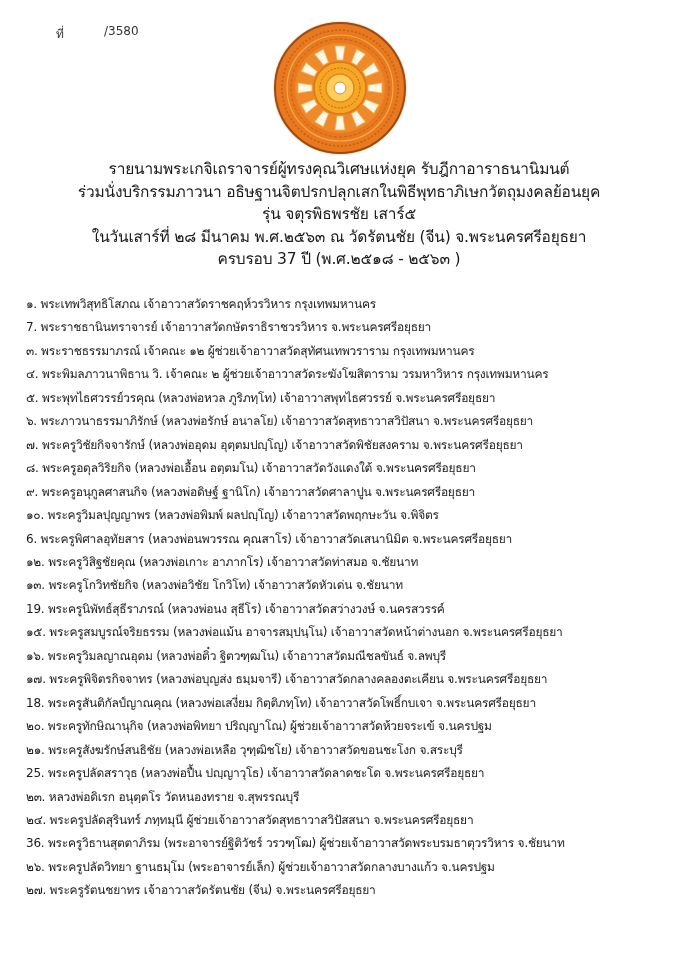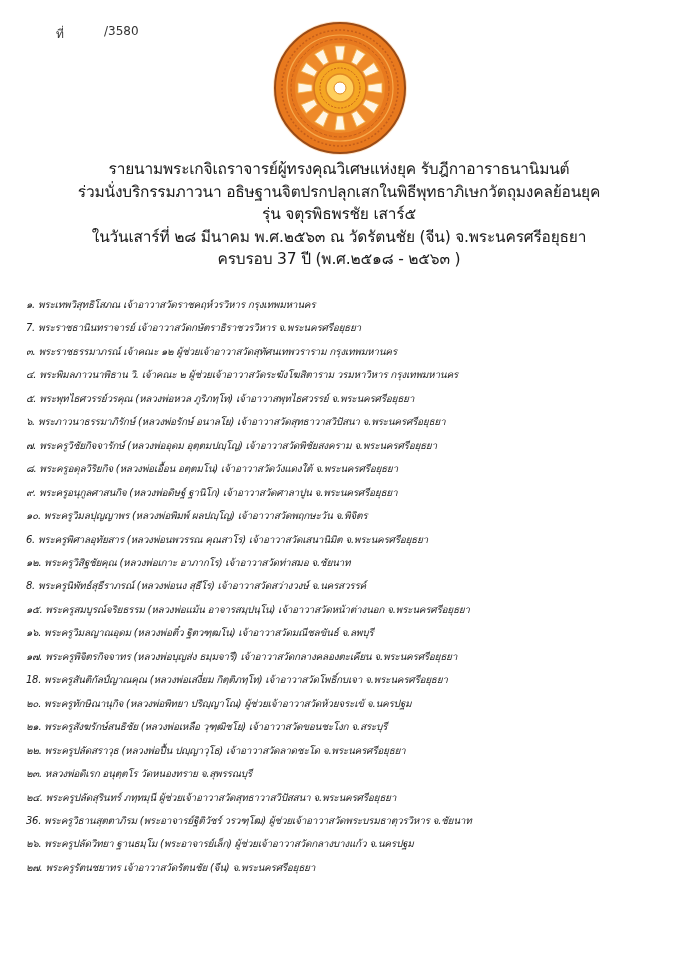--- a/index.html
+++ b/index.html
@@ -7,21 +7,21 @@
     width: 678px; height: 960px; background: #ffffff; position: relative; overflow: hidden;
     font-family: "DejaVu Sans", "Liberation Sans", sans-serif; color: #1a1a1a;
   }
   .doc-no { position: absolute; top: 24px; left: 56px; font-size: 12px; color: #333; }
   .doc-no .label { position: absolute; left: 0; top: 0; }
   .doc-no .num { position: absolute; left: 48px; top: 0; width: 80px; }
   .emblem { position: absolute; left: 272px; top: 20px; width: 136px; height: 136px; }
   .header { position: absolute; top: 158px; left: 0; width: 678px; text-align: center; }
   .header .line { font-weight: normal; font-size: 15.5px; line-height: 22.5px; white-space: nowrap; letter-spacing: -0.2px; }
   .list { position: absolute; top: 293px; left: 26px; right: 6px; }
-  .list .item { font-size: 10px; line-height: 23.45px; white-space: nowrap; letter-spacing: -0.25px; overflow: hidden; font-style: italic; }
+  .list .item { font-size: 12px; line-height: 23.45px; white-space: nowrap; letter-spacing: -0.25px; overflow: hidden; }
 </style>
 </head>
 <body>
 
 <div class="doc-no">
   <span class="label">ที่</span>
   <span class="num">/3580</span>
 </div>
 
 <svg class="emblem" viewBox="0 0 136 136">
@@ -89,26 +89,27 @@
   <div class="item">๓. พระราชธรรมาภรณ์ เจ้าคณะ ๑๒ ผู้ช่วยเจ้าอาวาสวัดสุทัศนเทพวราราม กรุงเทพมหานคร</div>
   <div class="item">๔. พระพิมลภาวนาพิธาน วิ. เจ้าคณะ ๒ ผู้ช่วยเจ้าอาวาสวัดระฆังโฆสิตาราม วรมหาวิหาร กรุงเทพมหานคร</div>
   <div class="item">๕. พระพุทไธศวรรย์วรคุณ (หลวงพ่อหวล ภูริภทฺโท) เจ้าอาวาสพุทไธศวรรย์ จ.พระนครศรีอยุธยา</div>
   <div class="item">๖. พระภาวนาธรรมาภิรักษ์ (หลวงพ่อรักษ์ อนาลโย) เจ้าอาวาสวัดสุทธาวาสวิปัสนา จ.พระนครศรีอยุธยา</div>
   <div class="item">๗. พระครูวิชัยกิจจารักษ์ (หลวงพ่ออุดม อุตฺตมปญฺโญ) เจ้าอาวาสวัดพิชัยสงคราม จ.พระนครศรีอยุธยา</div>
   <div class="item">๘. พระครูอดุลวิริยกิจ (หลวงพ่อเอื้อน อตฺตมโน) เจ้าอาวาสวัดวังแดงใต้ จ.พระนครศรีอยุธยา</div>
   <div class="item">๙. พระครูอนุกูลศาสนกิจ (หลวงพ่อดิษฐ์ ฐานิโก) เจ้าอาวาสวัดศาลาปูน จ.พระนครศรีอยุธยา</div>
   <div class="item">๑๐. พระครูวิมลปุญญาพร (หลวงพ่อพิมพ์ ผลปญฺโญ) เจ้าอาวาสวัดพฤกษะวัน จ.พิจิตร</div>
   <div class="item">6. พระครูพิศาลอุทัยสาร (หลวงพ่อนพวรรณ คุณสาโร) เจ้าอาวาสวัดเสนานิมิต จ.พระนครศรีอยุธยา</div>
   <div class="item">๑๒. พระครูวิสิฐชัยคุณ (หลวงพ่อเกาะ อาภากโร) เจ้าอาวาสวัดท่าสมอ จ.ชัยนาท</div>
-  <div class="item">8. พระครูนิพัทธ์สุธีราภรณ์ (หลวงพ่อนง สุธีโร) เจ้าอาวาสวัดสว่างวงษ์ จ.นครสวรรค์</div>
+  <div class="item">๑๓. พระครูโกวิทชัยกิจ (หลวงพ่อวิชัย โกวิโท) เจ้าอาวาสวัดหัวเด่น จ.ชัยนาท</div>
+  <div class="item">19. พระครูนิพัทธ์สุธีราภรณ์ (หลวงพ่อนง สุธีโร) เจ้าอาวาสวัดสว่างวงษ์ จ.นครสวรรค์</div>
   <div class="item">๑๕. พระครูสมบูรณ์จริยธรรม (หลวงพ่อแม้น อาจารสมฺปนฺโน) เจ้าอาวาสวัดหน้าต่างนอก จ.พระนครศรีอยุธยา</div>
   <div class="item">๑๖. พระครูวิมลญาณอุดม (หลวงพ่อติ๋ว ฐิตวฑฺฒโน) เจ้าอาวาสวัดมณีชลขันธ์ จ.ลพบุรี</div>
   <div class="item">๑๗. พระครูพิจิตรกิจจาทร (หลวงพ่อบุญส่ง ธมฺมจารี) เจ้าอาวาสวัดกลางคลองตะเคียน จ.พระนครศรีอยุธยา</div>
   <div class="item">18. พระครูสันติกัลป์ญาณคุณ (หลวงพ่อเสงี่ยม กิตฺติภทฺโท) เจ้าอาวาสวัดโพธิ์กบเจา จ.พระนครศรีอยุธยา</div>
   <div class="item">๒๐. พระครูทักษิณานุกิจ (หลวงพ่อพิทยา ปริญฺญาโณ) ผู้ช่วยเจ้าอาวาสวัดห้วยจระเข้ จ.นครปฐม</div>
   <div class="item">๒๑. พระครูสังฆรักษ์สนธิชัย (หลวงพ่อเหลือ วุฑฺฒิชโย) เจ้าอาวาสวัดขอนชะโงก จ.สระบุรี</div>
-  <div class="item">๒๒. พระครูปลัดสราวุธ (หลวงพ่อปื้น ปญฺญาวุโธ) เจ้าอาวาสวัดลาดชะโด จ.พระนครศรีอยุธยา</div>
+  <div class="item">25. พระครูปลัดสราวุธ (หลวงพ่อปื้น ปญฺญาวุโธ) เจ้าอาวาสวัดลาดชะโด จ.พระนครศรีอยุธยา</div>
   <div class="item">๒๓. หลวงพ่อดิเรก อนุตฺตโร วัดหนองทราย จ.สุพรรณบุรี</div>
   <div class="item">๒๔. พระครูปลัดสุรินทร์ ภทฺทมุนี ผู้ช่วยเจ้าอาวาสวัดสุทธาวาสวิปัสสนา จ.พระนครศรีอยุธยา</div>
   <div class="item">36. พระครูวิธานสุตตาภิรม (พระอาจารย์ฐิติวัชร์ วรวฑฺโฒ) ผู้ช่วยเจ้าอาวาสวัดพระบรมธาตุวรวิหาร จ.ชัยนาท</div>
   <div class="item">๒๖. พระครูปลัดวิทยา ฐานธมฺโม (พระอาจารย์เล็ก) ผู้ช่วยเจ้าอาวาสวัดกลางบางแก้ว จ.นครปฐม</div>
   <div class="item">๒๗. พระครูรัตนชยาทร เจ้าอาวาสวัดรัตนชัย (จีน) จ.พระนครศรีอยุธยา</div>
 </div>
 
 </body></html>

